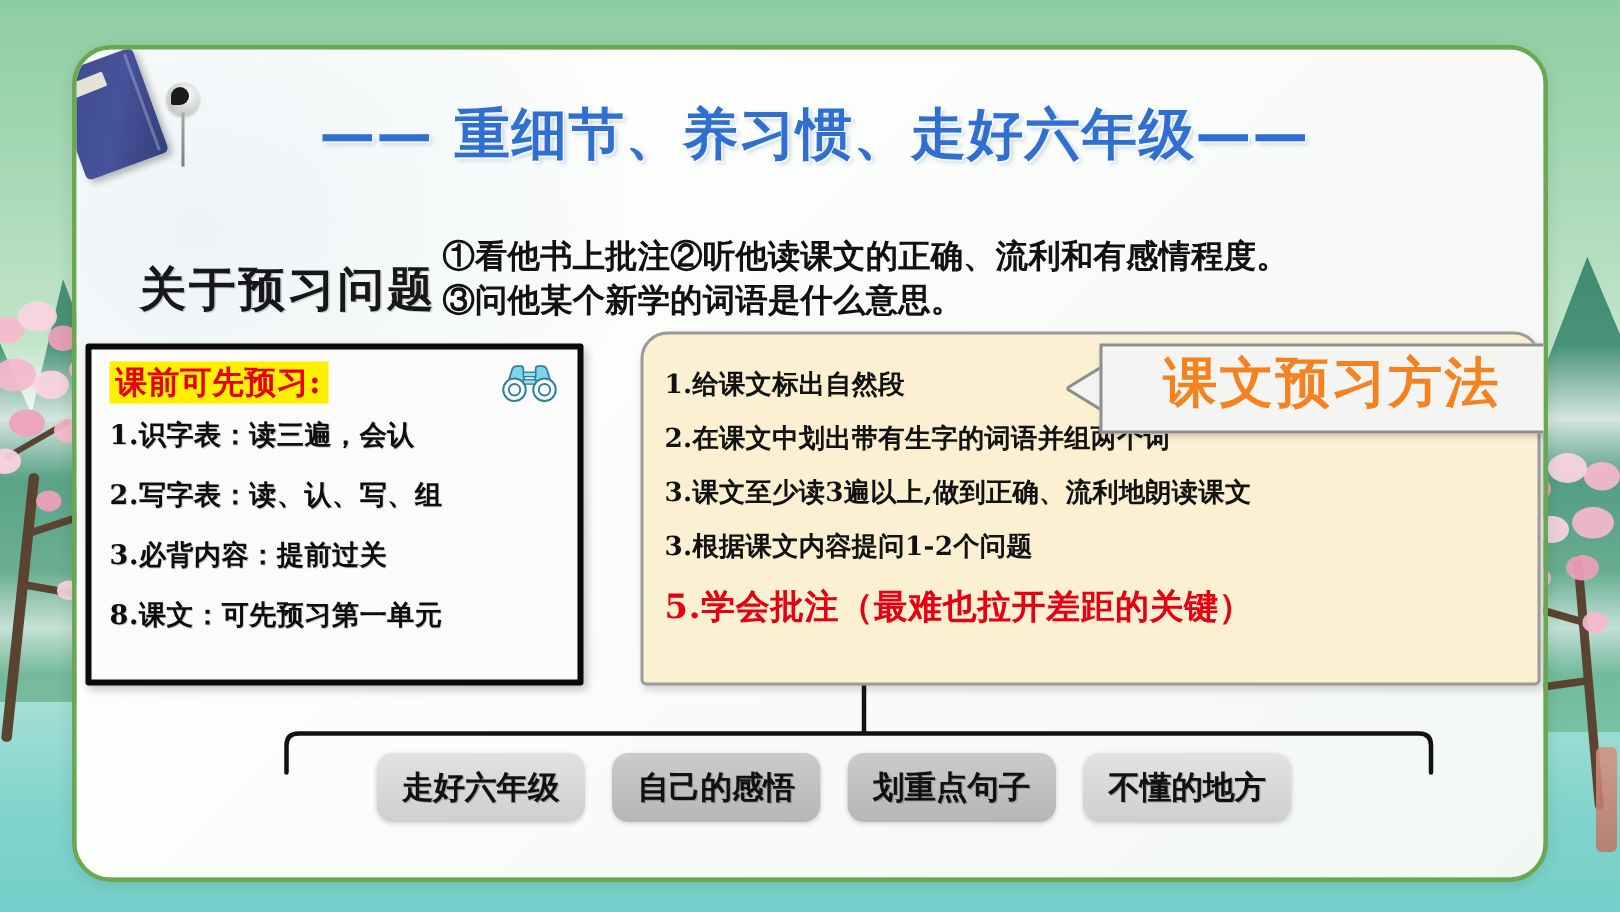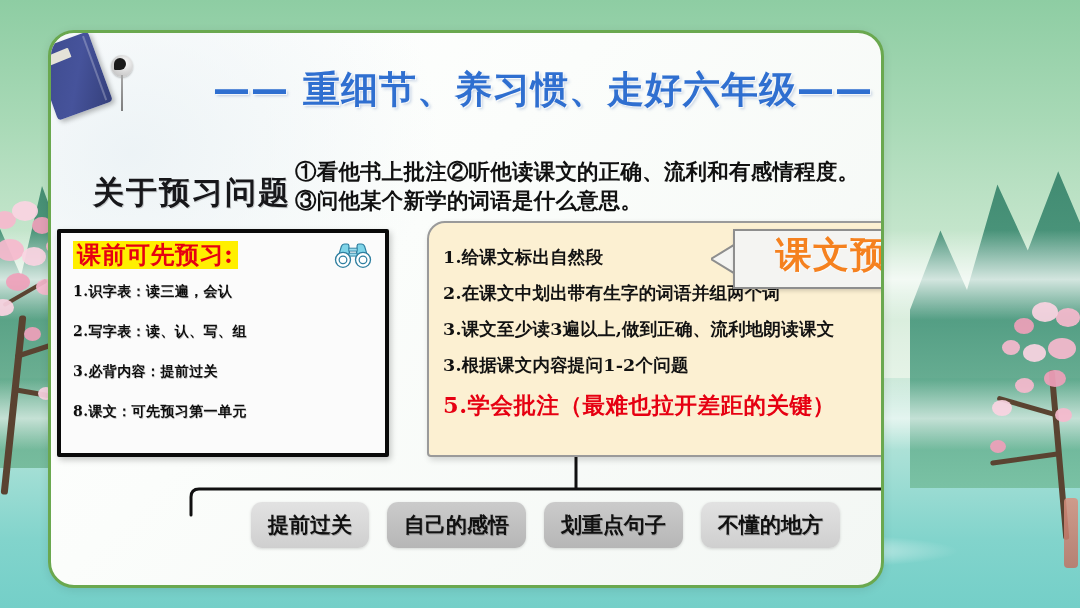--- a/index.html
+++ b/index.html
@@ -58,21 +58,21 @@
   .tree-l { position:absolute; left:-8px; top:195px; width:130px; height:300px; }
   .tree-r { position:absolute; right:-6px; top:300px; width:130px; height:250px; }
   
   .scroll-orn {
     position:absolute; right:2px; bottom:40px; width:14px; height:70px;
     background:linear-gradient(180deg,#d8907f,#bf7364); border-radius:4px; opacity:.85;
   }
 
   
   #card {
-    position:absolute; left:48px; top:30px; width:836px; height:558px;
+    position:absolute; left:48px; top:30px; width:984px; height:558px;
     background:linear-gradient(135deg,#ffffff 0%,#fbfdfb 40%,#f3f7f4 100%);
     border:3px solid #6aa84f; border-radius:26px; z-index:2; overflow:hidden;
     box-shadow:0 2px 10px rgba(0,0,0,.10);
   }
   .card-sheen {
     position:absolute; left:-120px; top:-60px; width:520px; height:420px;
     background:radial-gradient(ellipse at 40% 40%, rgba(235,242,245,.9) 0%, rgba(255,255,255,0) 70%);
     transform:rotate(-12deg); pointer-events:none;
   }
 
@@ -134,27 +134,27 @@
   
   #left-box {
     position:absolute; left:6px; top:196px; width:332px; height:228px;
     background:#fbfbfb; border:4px solid #0a0a0a; border-radius:2px;
     box-shadow:2px 3px 6px rgba(0,0,0,.22);
     padding:8px 10px 6px 12px;
   }
   #left-head-wrap { position:relative; height:30px; }
   #left-head {
     display:inline-block; background:#ffef00; color:#e60012;
-    font-family:"DejaVu Serif", serif; font-weight:bold; font-size:24px;
+    font-family:"DejaVu Serif", serif; font-weight:bold; font-size:21px;
     padding:1px 5px 2px 4px; letter-spacing:.5px; line-height:25px;
   }
   #binoculars { position:absolute; right:2px; top:-2px; width:40px; height:30px; }
   .lb-item {
     font-family:"DejaVu Serif", serif; font-weight:bold;
-    font-size:14px; color:#0d0d0d; line-height:40px;
+    font-size:18px; color:#0d0d0d; line-height:40px;
     white-space:nowrap; letter-spacing:.4px;
     text-shadow:.6px .6px 0 rgba(0,0,0,.2);
   }
 
   
   #right-box {
     position:absolute; left:376px; top:188px; width:600px; height:236px;
     background:#fcf0d2; border:2px solid #9a9a9a; border-radius:18px 18px 4px 4px;
     box-shadow:2px 3px 6px rgba(0,0,0,.16);
     padding:16px 12px 8px 14px;
@@ -317,18 +317,18 @@
     <div id="callout-body">
       <span id="callout-text">课文预习方法</span>
     </div>
   </div>
 
   <svg id="connector" viewBox="0 0 984 66">
     <path d="M525 0 L525 32 M140 58 L140 40 Q140 32 148 32 L895 32 Q903 32 903 40 L903 58" fill="none" stroke="#111" stroke-width="3" stroke-linecap="round" stroke-linejoin="round"></path>
   </svg>
 
   <div id="chips">
-    <div class="chip">提前过关</div>
+    <div class="chip">走好六年级</div>
     <div class="chip dark">自己的感悟</div>
     <div class="chip dark">划重点句子</div>
     <div class="chip">不懂的地方</div>
   </div>
 </div>
 
 </body></html>

